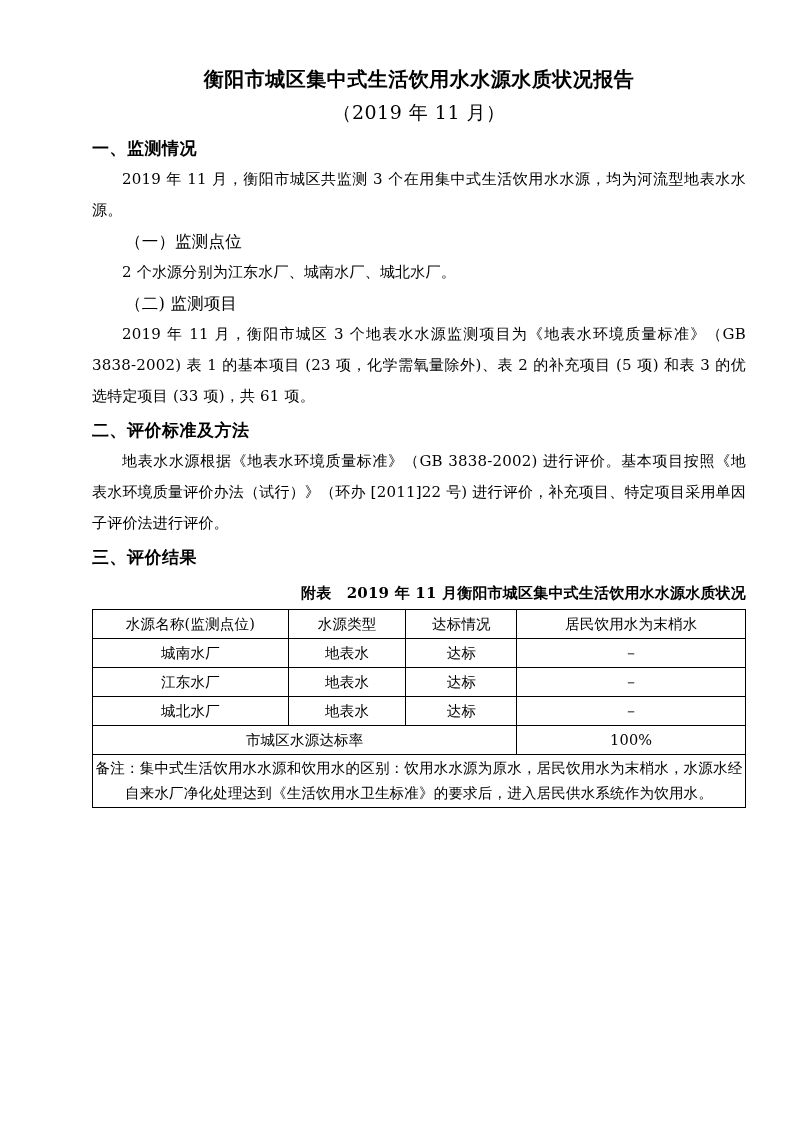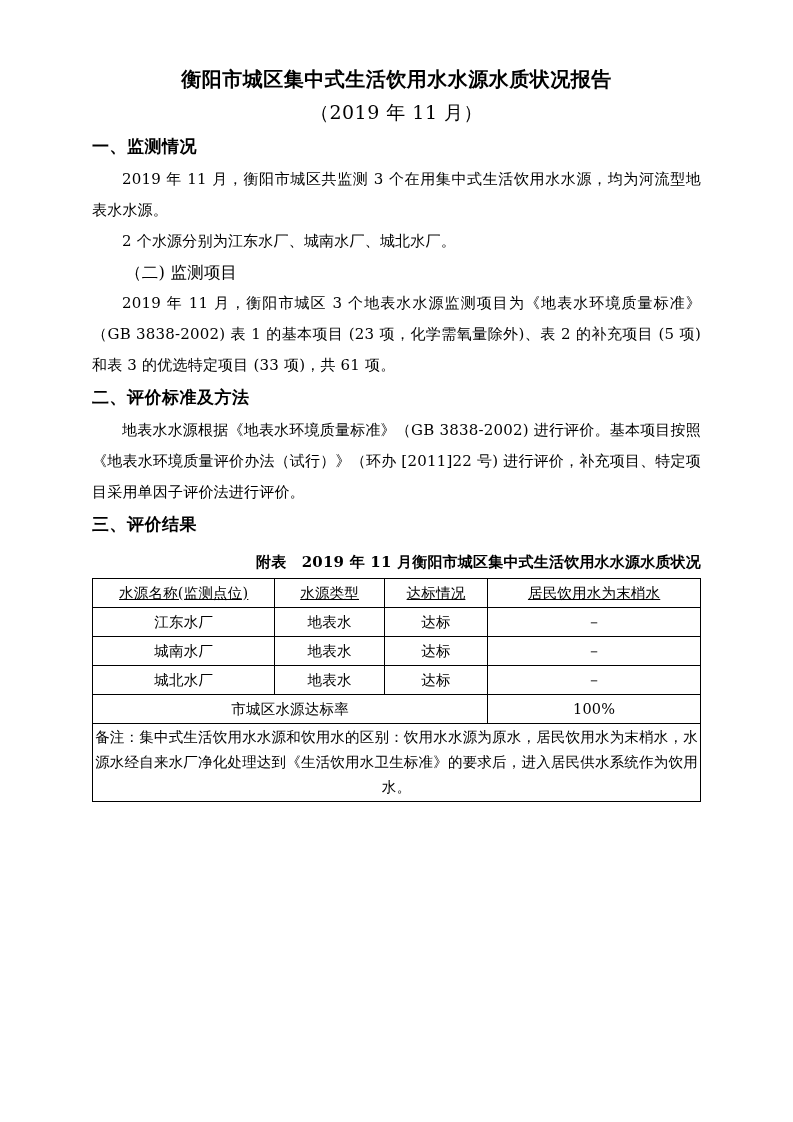--- a/index.html
+++ b/index.html
@@ -13,21 +13,21 @@
     font-family: "DejaVu Serif", "Liberation Serif", serif;
     color: #000000;
     position: relative;
   }
   .page {
     position: absolute;
     left: 0; top: 0;
     width: 793px;
     height: 1122px;
     box-sizing: border-box;
-    padding: 62px 92px 0 92px;
+    padding: 62px 47px 0 92px;
   }
   .doc-title {
     text-align: center;
     font-size: 20px;
     font-weight: bold;
     line-height: 34px;
     letter-spacing: 0.5px;
   }
   .doc-subtitle {
     text-align: center;
@@ -36,21 +36,20 @@
     line-height: 32px;
     letter-spacing: 0.5px;
     margin-bottom: 4px;
   }
   .section-heading {
     font-size: 17px;
     font-weight: bold;
     line-height: 32px;
     margin-top: 2px;
     letter-spacing: 0.5px;
-    font-family: Liberation Mono, monospace;
   }
   p.body-text {
     font-size: 15px;
     line-height: 31px;
     margin: 0;
     text-indent: 2em;
     text-align: justify;
     letter-spacing: 0.2px;
   }
   p.sub-heading {
@@ -80,21 +79,20 @@
     font-size: 14.5px;
     font-weight: normal;
     line-height: 25px;
     text-align: center;
     padding: 1px 2px;
     height: 26px;
     letter-spacing: 0.2px;
   }
   table.water-table th {
     font-weight: normal;
-    text-decoration: underline;
   }
   td.note-cell {
     text-align: left;
     padding: 3px 6px 5px 6px;
     line-height: 25px;
     font-size: 14.5px;
     text-indent: 0;
   }
   .col-a { width: 30%; }
   .col-b { width: 18%; }
@@ -104,20 +102,21 @@
 </head>
 <body>
 
 <div class="page">
 
   <div class="doc-title">衡阳市城区集中式生活饮用水水源水质状况报告</div>
   <div class="doc-subtitle">（2019 年 11 月）</div>
 
   <div class="section-heading">一、监测情况</div>
   <p class="body-text">2019 年 11 月，衡阳市城区共监测 3 个在用集中式生活饮用水水源，均为河流型地表水水源。</p>
+  <p class="sub-heading">（一）监测点位</p>
   <p class="body-text">2 个水源分别为江东水厂、城南水厂、城北水厂。</p>
   <p class="sub-heading">（二) 监测项目</p>
   <p class="body-text">2019 年 11 月，衡阳市城区 3 个地表水水源监测项目为《地表水环境质量标准》（GB 3838-2002) 表 1 的基本项目 (23 项，化学需氧量除外)、表 2 的补充项目 (5 项) 和表 3 的优选特定项目 (33 项)，共 61 项。</p>
 
   <div class="section-heading">二、评价标准及方法</div>
   <p class="body-text">地表水水源根据《地表水环境质量标准》（GB 3838-2002) 进行评价。基本项目按照《地表水环境质量评价办法（试行）》（环办 [2011]22 号) 进行评价，补充项目、特定项目采用单因子评价法进行评价。</p>
 
   <div class="section-heading">三、评价结果</div>
 
   <div class="table-caption">附表　2019 年 11 月衡阳市城区集中式生活饮用水水源水质状况</div>
@@ -131,27 +130,27 @@
     <thead>
       <tr>
         <th>水源名称(监测点位)</th>
         <th>水源类型</th>
         <th>达标情况</th>
         <th>居民饮用水为末梢水</th>
       </tr>
     </thead>
     <tbody>
       <tr>
-        <td>江东水厂</td>
+        <td>城南水厂</td>
         <td>地表水</td>
         <td>达标</td>
         <td>－</td>
       </tr>
       <tr>
-        <td>城南水厂</td>
+        <td>江东水厂</td>
         <td>地表水</td>
         <td>达标</td>
         <td>－</td>
       </tr>
       <tr>
         <td>城北水厂</td>
         <td>地表水</td>
         <td>达标</td>
         <td>－</td>
       </tr>

